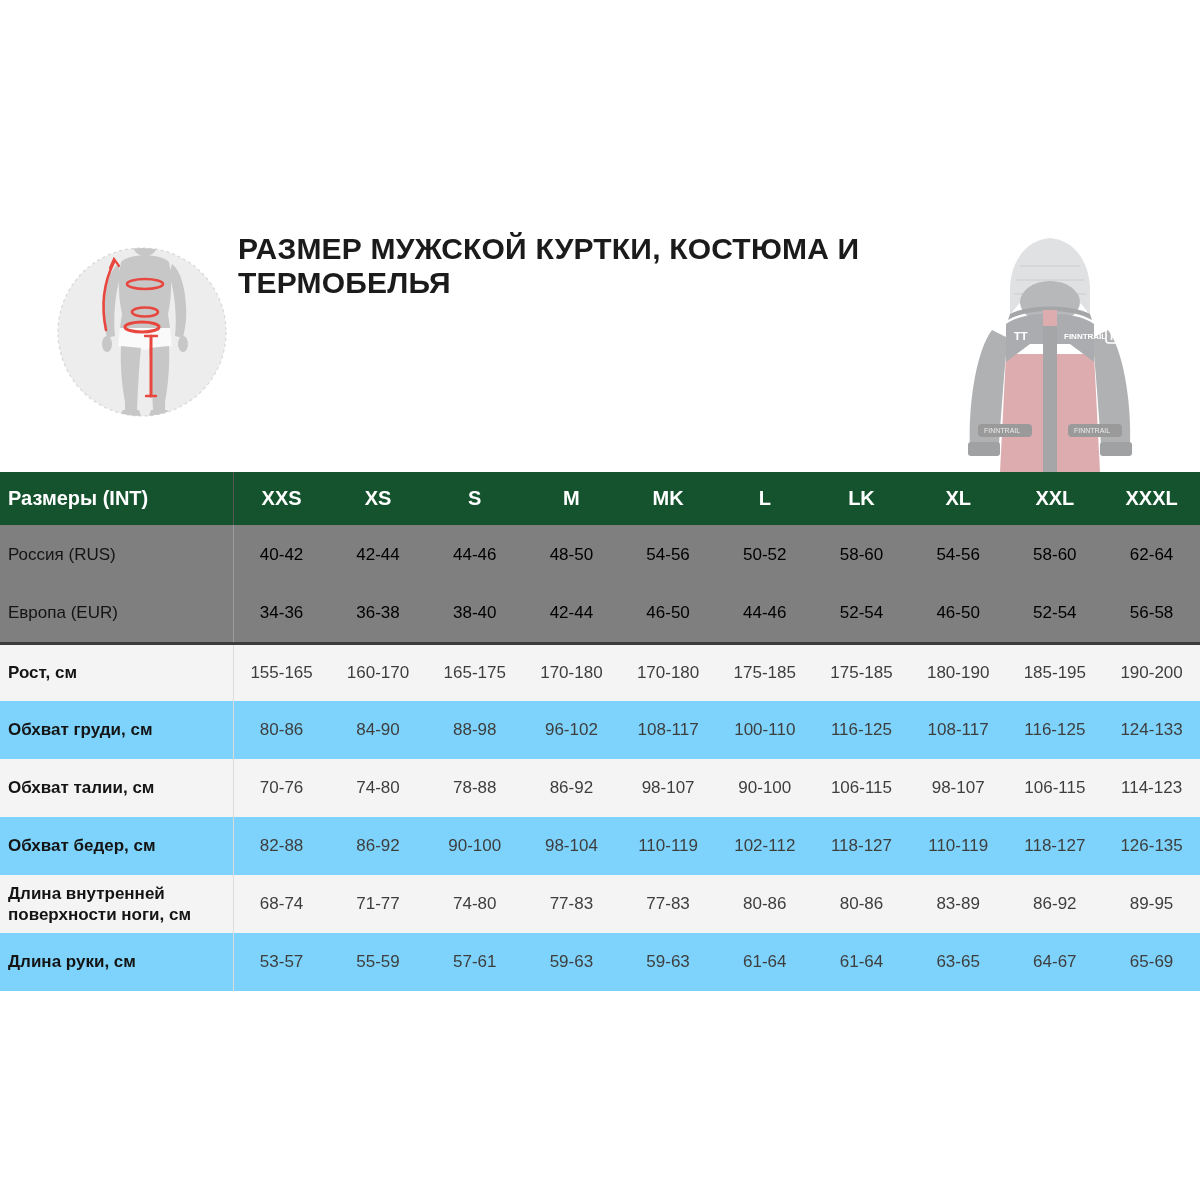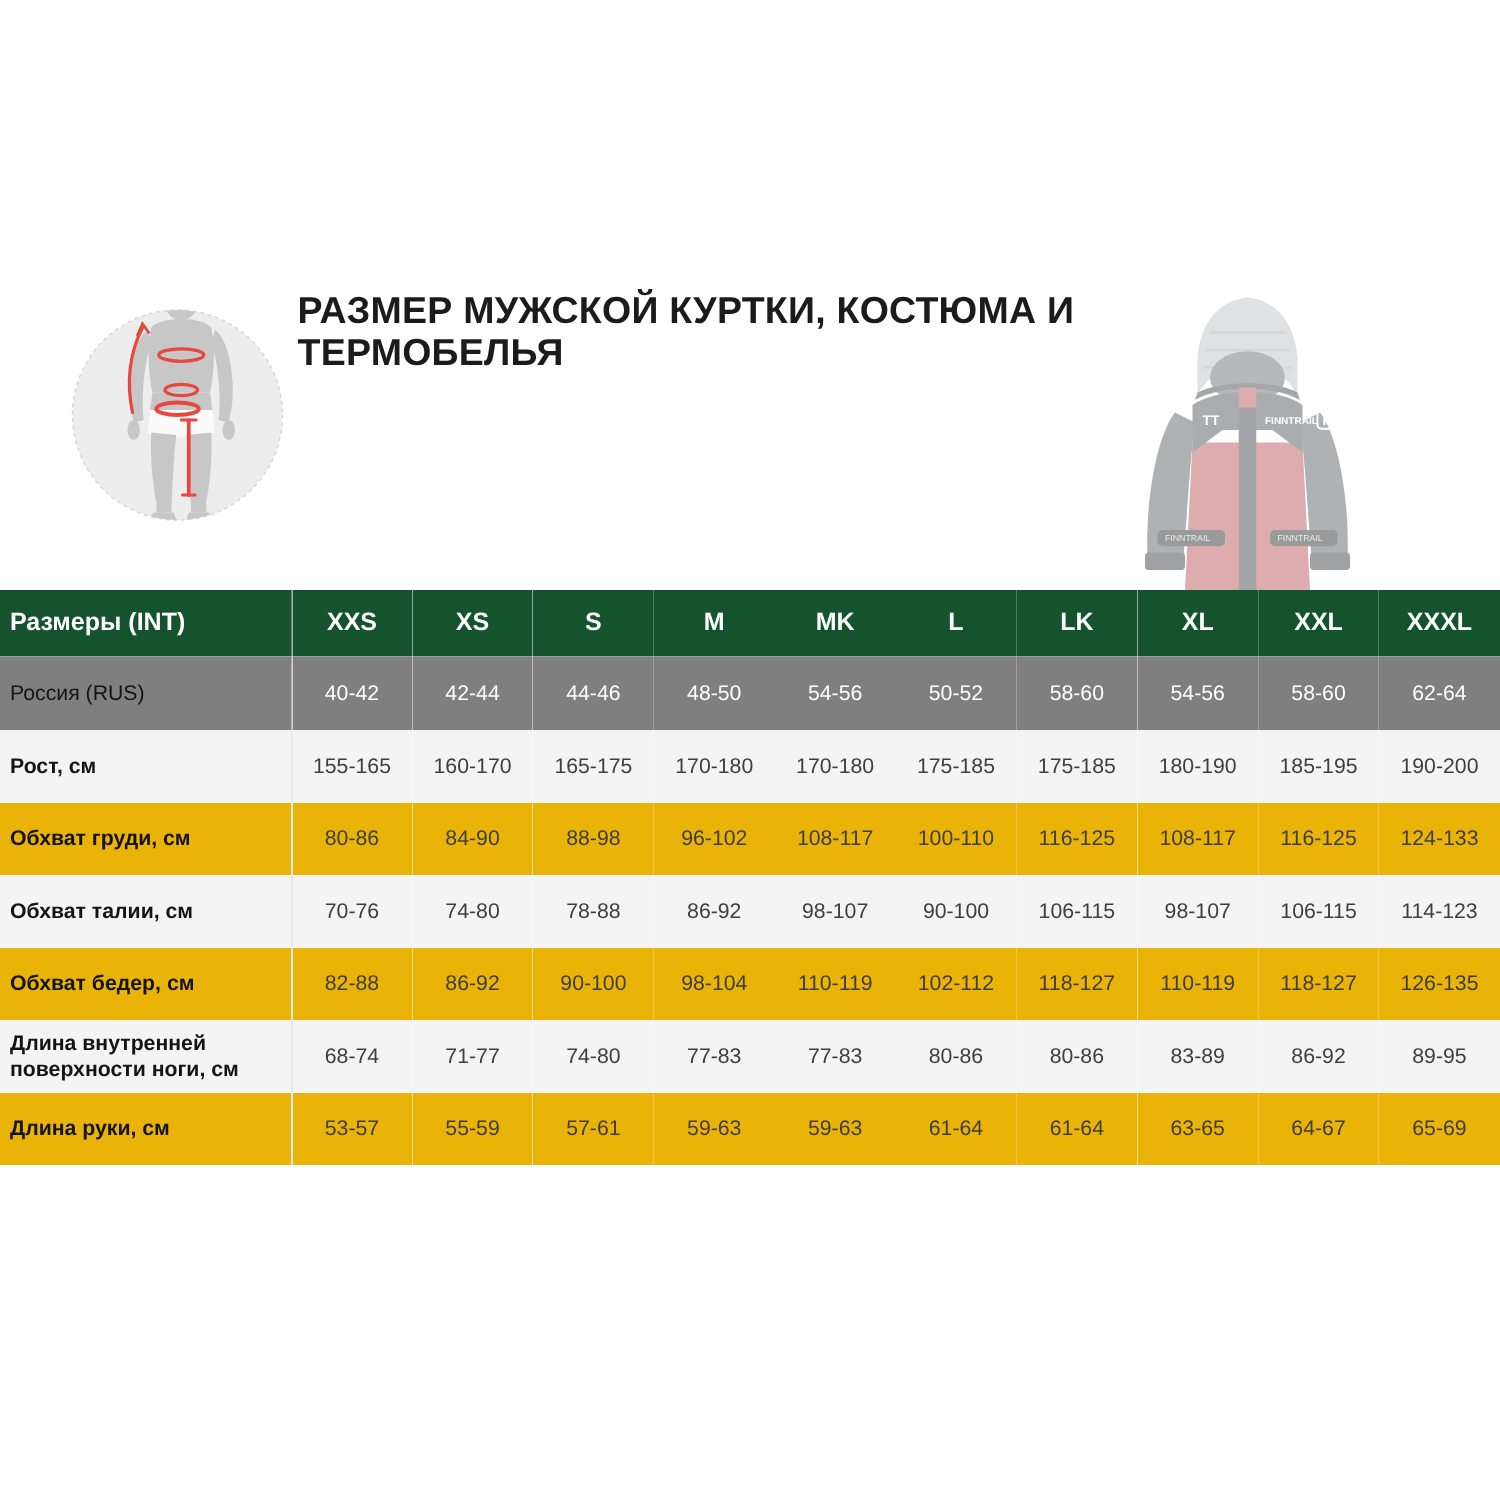--- a/index.html
+++ b/index.html
@@ -16,47 +16,47 @@
   .intro-text  { position:absolute; left:238px; top:232px; width:690px; }
   .intro-text h1 {
     font-size:30px; line-height:34px; font-weight:bold;
     color:#1b1b1b; letter-spacing:0.2px;
     font-stretch:condensed;
   }
   .intro-text p {
     margin-top:20px; width:640px;
     font-size:19px; line-height:27px; color:#333333;
   }
-  .jacket-wrap { position:absolute; left:896px; top:236px; width:204px; height:236px;
+  .jacket-wrap { position:absolute; left:948px; top:236px; width:204px; height:236px;
     opacity:0.45; filter:saturate(0.8) contrast(0.92) brightness(1.06); }
 
   
   table.size-table {
     position:absolute; left:0; top:472px; width:1200px;
     border-collapse:collapse; table-layout:fixed;
   }
   .size-table col.first-col { width:233px; }
   .size-table th, .size-table td {
     text-align:center; vertical-align:middle;
     font-size:17px; overflow:hidden;
   }
   .size-table thead tr { height:53px; background:#14532d; }
   .size-table thead th { color:#ffffff; font-weight:bold; font-size:20px; }
   .size-table th.label-col {
     text-align:left; padding-left:8px; padding-right:6px; line-height:1.25;
   }
   .size-table tbody th.label-col { font-weight:bold; color:#141414; }
 
   tr.row-gray  { background:#7f7f7f; height:59px; }
-  tr.row-gray th, tr.row-gray td { color:#ffffff; }
+  tr.row-gray th, tr.row-gray td { color:#000000; }
   tr.row-gray th.label-col { font-weight:normal; }
   tr.row-gray.gray-last { border-bottom:3px solid #3c3c3c; }
 
   tr.row-light { background:#f4f4f4; height:58px; }
-  tr.row-white { background:#eab308; height:58px; }
+  tr.row-white { background:#7dd3fc; height:58px; }
   tr.row-light td, tr.row-white td { color:#3e3e3e;margin-left:14px; }
 
   
   .size-table thead th:nth-child(2) { border-left:1px solid #565656; }
   tr.row-gray  td:nth-child(2) { border-left:1px solid #9c9c9c; }
   tr.row-light td:nth-child(2), tr.row-white td:nth-child(2) { border-left:1px solid #dcdcdc; }
 </style>
 </head>
 <body>
 
@@ -169,20 +169,33 @@
           <td>42-44</td>
           <td>44-46</td>
           <td>48-50</td>
           <td>54-56</td>
           <td>50-52</td>
           <td>58-60</td>
           <td>54-56</td>
           <td>58-60</td>
           <td>62-64</td>
         </tr>
+        <tr class="row-gray gray-last">
+          <th class="label-col">Европа (EUR)</th>
+          <td>34-36</td>
+          <td>36-38</td>
+          <td>38-40</td>
+          <td>42-44</td>
+          <td>46-50</td>
+          <td>44-46</td>
+          <td>52-54</td>
+          <td>46-50</td>
+          <td>52-54</td>
+          <td>56-58</td>
+        </tr>
         <tr class="row-light">
           <th class="label-col">Рост, см</th>
           <td>155-165</td>
           <td>160-170</td>
           <td>165-175</td>
           <td>170-180</td>
           <td>170-180</td>
           <td>175-185</td>
           <td>175-185</td>
           <td>180-190</td>

